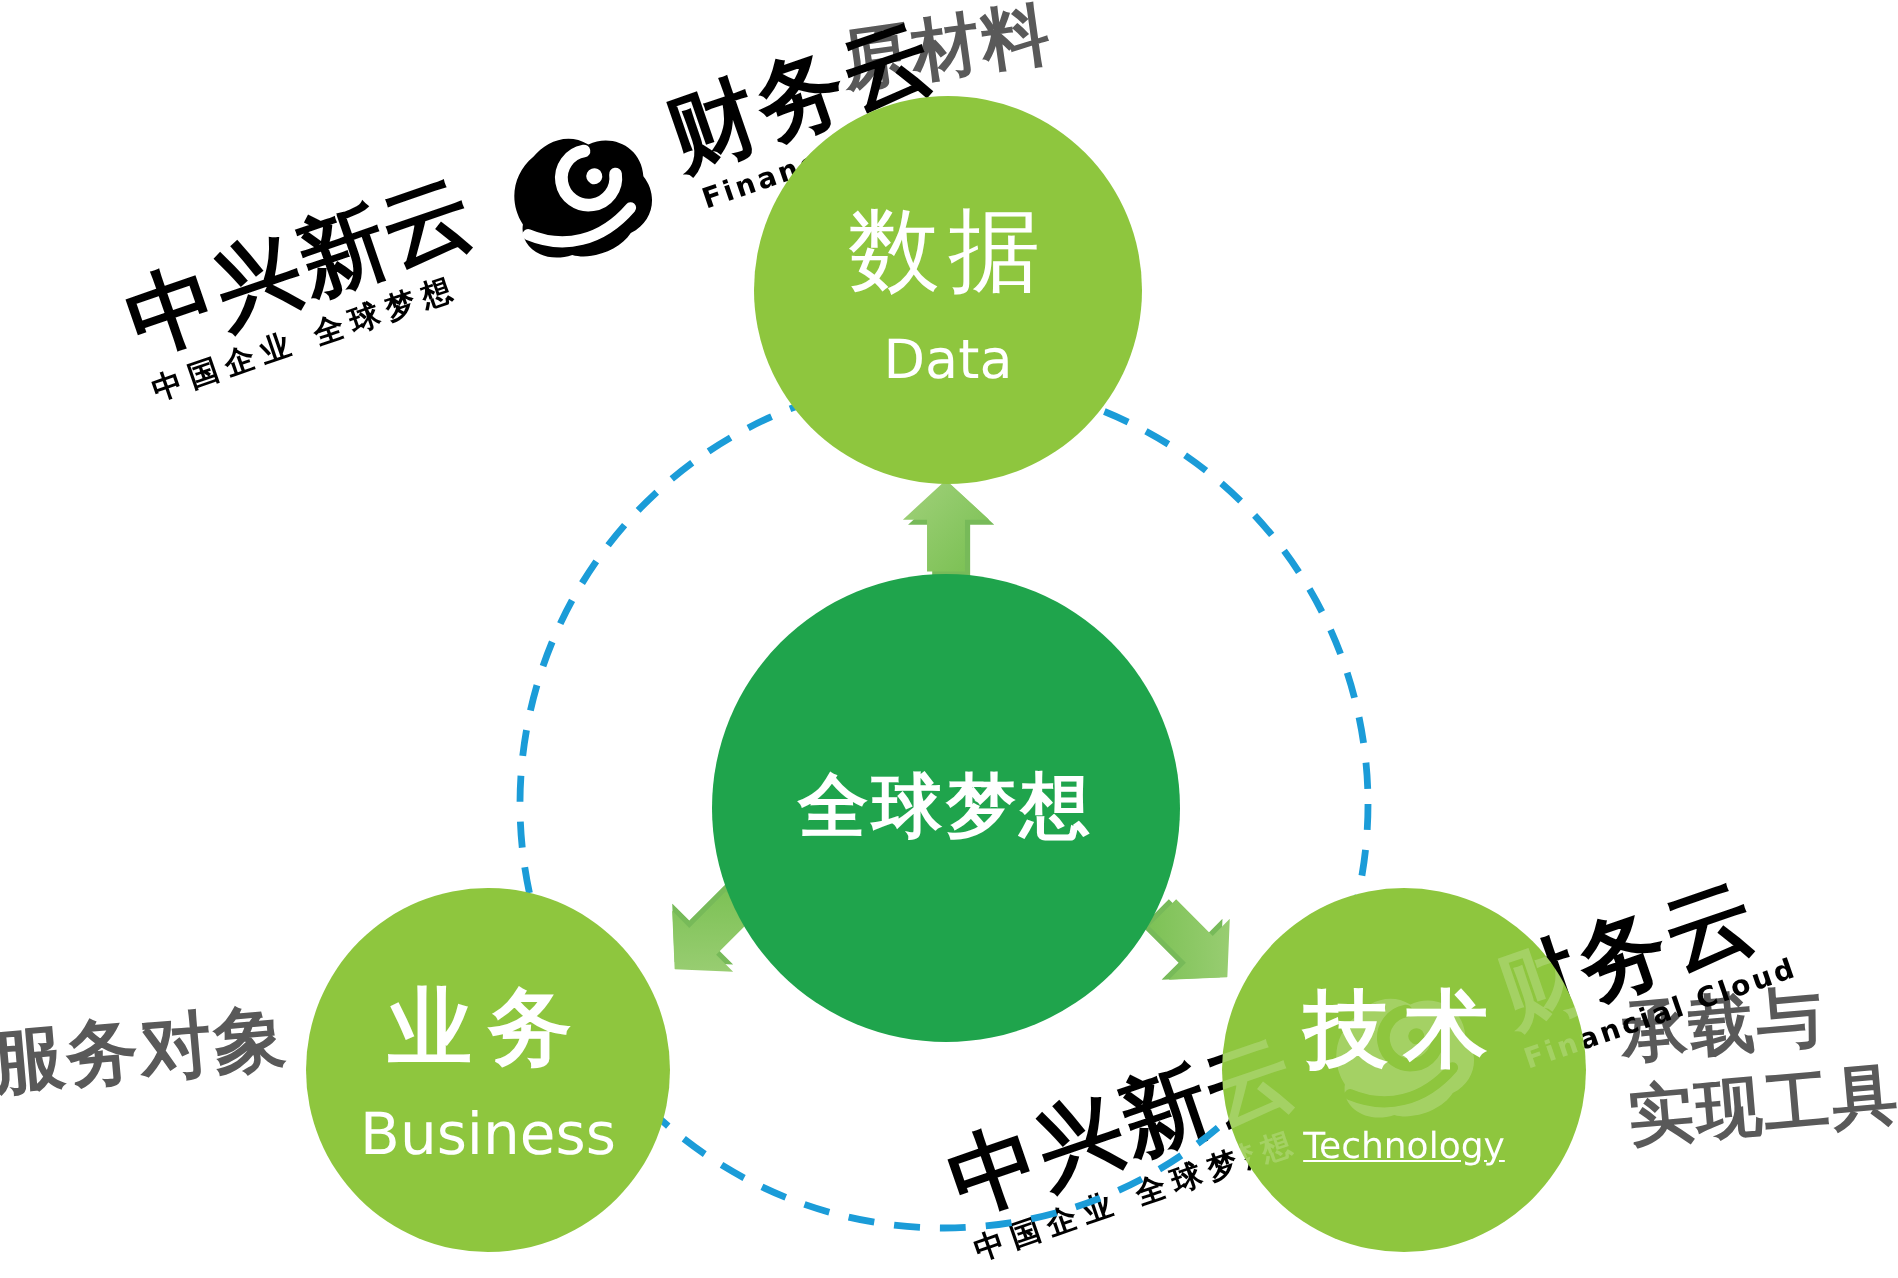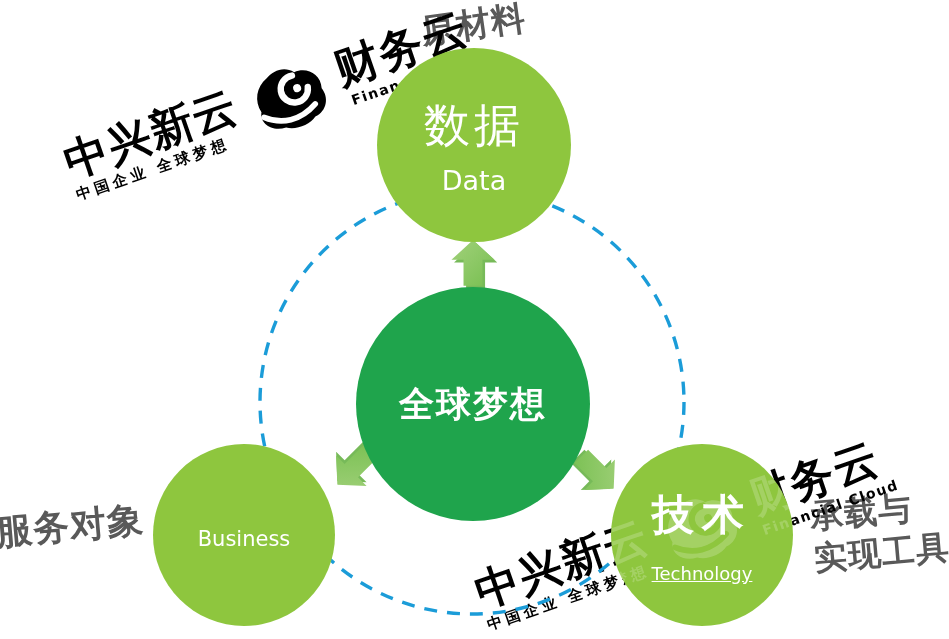--- a/index.html
+++ b/index.html
@@ -55,21 +55,21 @@
   .circle-core { left:356px; top:287px; width:234px; height:234px; }
   .circle-business { left:153px; top:444px; width:182px; height:182px; }
   .circle-tech     { left:611px; top:444px; width:182px; height:182px; }
 
   .circle-data .cn { font-size:46px; font-weight:400; letter-spacing:4px; }
   .circle-data .en { font-size:27px; margin-top:8px; }
 
   .circle-core .cn { font-size:35px; font-weight:700; line-height:1.45; letter-spacing:2px; }
 
   .circle-business .cn { font-size:42px; font-weight:700; letter-spacing:8px; }
-  .circle-business .en { font-size:21px; margin-top:8px; }
+  .circle-business .en { font-size:29px; margin-top:8px; }
 
   .circle-tech .cn { font-size:42px; font-weight:700; letter-spacing:8px;text-align:center; }
   .circle-tech .en { font-size:18px; margin-top:20px;text-decoration:underline; }
 
   
   .note {
     position:absolute; color:#595959; font-weight:700; z-index:1;
     line-height:1.28; white-space:nowrap;
   }
   .note-data     { left:421px; top:3px;   font-size:34px; transform:rotate(-8deg); letter-spacing:1px; }
@@ -182,20 +182,21 @@
   <div class="circle circle-outer circle-data">
     <div class="cn">数据</div>
     <div class="en">Data</div>
   </div>
 
   <div class="circle circle-center circle-core">
     <div class="cn">全球梦想</div>
   </div>
 
   <div class="circle circle-outer circle-business">
+    <div class="cn">业务</div>
     <div class="en">Business</div>
   </div>
 
   <div class="circle circle-outer circle-tech">
 
     <div class="wm wm-ghost">
       <div class="wm-cn">
         <div class="wm-company">中兴新云</div>
         <div class="wm-tagline">中国企业 全球梦想</div>
       </div>

